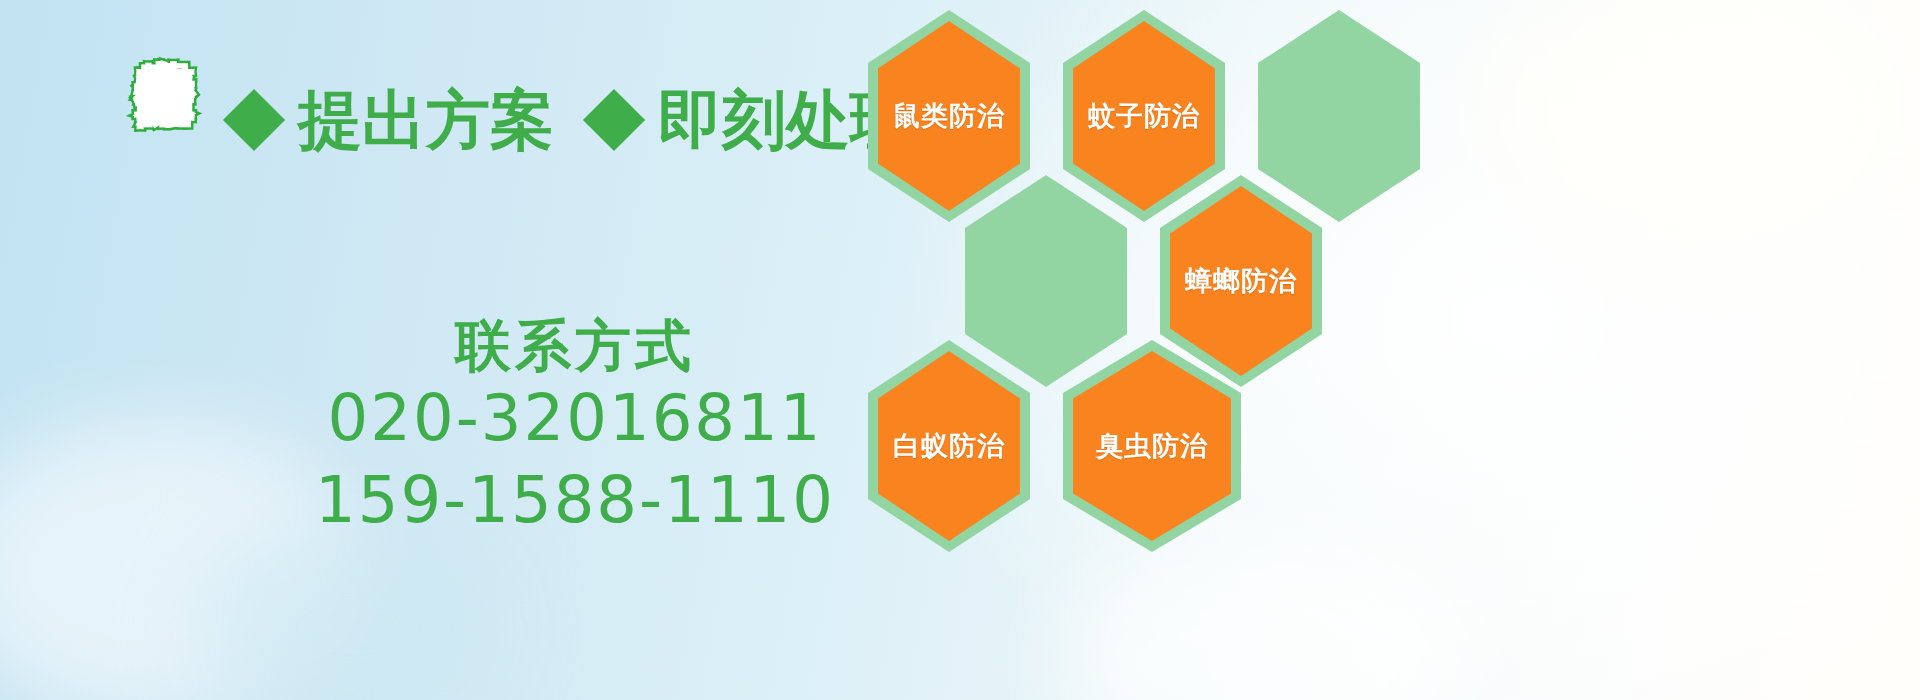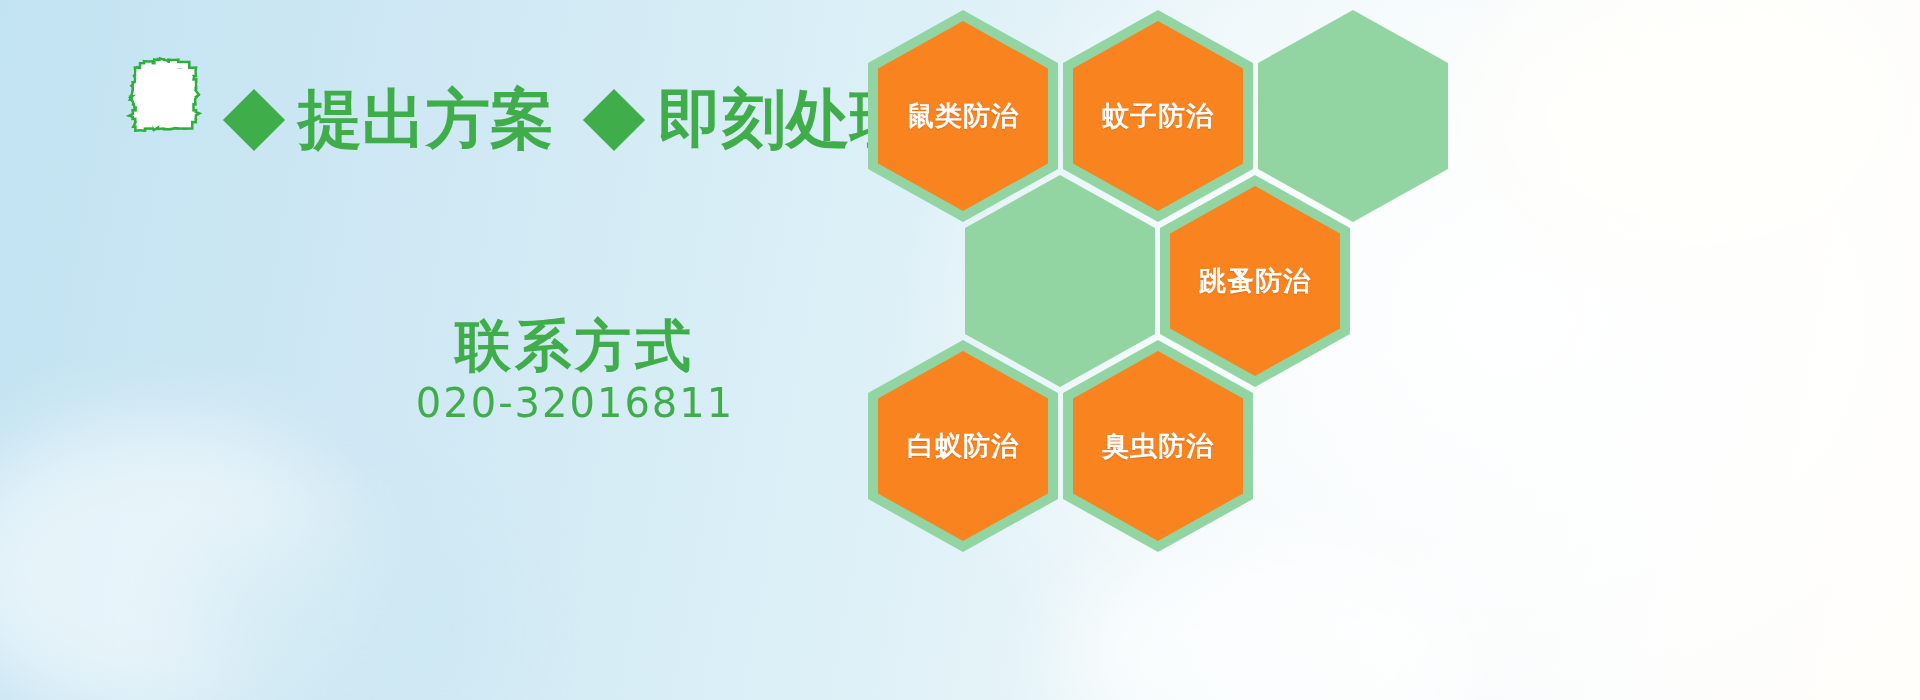--- a/index.html
+++ b/index.html
@@ -37,21 +37,21 @@
     paint-order:stroke fill;
     text-shadow:0 0 1px #2fae3e;
     white-space:nowrap;
   }
 
   
   .blt-row{
     position:absolute;
     display:flex;align-items:flex-start;
     color:#3fae4a;
-    font-family:Liberation Serif, serif;
+    font-family:Liberation Sans, sans-serif;
     font-weight:700;
     font-size:64px;
     line-height:1;
     white-space:nowrap;
   }
   #blt-row-1{left:232px;top:88px;}
   #blt-row-2{left:232px;top:198px;}
   .blt{display:flex;align-items:center;}
   .dia{
     width:44px;height:44px;background:#3fae4a;
@@ -67,27 +67,27 @@
     text-align:center;color:#3fae4a;
   }
   #contact-title{
     font-family:"DejaVu Sans","Liberation Sans",sans-serif;
     font-weight:700;font-size:56px;line-height:1;
     letter-spacing:4px;
     margin-bottom:4px;
   }
   .phone{
     font-family:"DejaVu Sans","Liberation Sans",sans-serif;
-    font-weight:400;font-size:40px;line-height:1.28;
+    font-weight:400;font-size:64px;line-height:1.28;
     letter-spacing:2px;
   }
 
   
   #comb{position:absolute;left:860px;top:0px;width:600px;height:580px;}
-  .hexcell{position:absolute;width:190px;height:212px;}
+  .hexcell{position:absolute;width:162px;height:212px;}
   .hexcell .outer{
     position:absolute;inset:0;
     background:#93d5a2;
     clip-path:polygon(50% 0%,100% 25%,100% 75%,50% 100%,0% 75%,0% 25%);
   }
   .hexcell .inner{
     position:absolute;left:10px;top:11px;right:10px;bottom:11px;
     background:#f8831f;
     clip-path:polygon(50% 0%,100% 25%,100% 75%,50% 100%,0% 75%,0% 25%);
     display:flex;align-items:center;justify-content:center;
@@ -119,20 +119,21 @@
     <span class="blt">
       <span class="dia"></span>
       <span class="blt-label">即刻处理</span>
     </span>
   </div>
 
 
   <div id="contact">
     <div id="contact-title">联系方式</div>
     <div class="phone">020-32016811</div>
+    <div class="phone">159-1588-1110</div>
   </div>
 
   <div id="comb">
 
     <div class="hexcell" style="left:8px;top:10px;">
       <div class="outer"></div>
       <div class="inner">
         <span class="hexlabel">鼠类防治</span>
       </div>
     </div>
@@ -148,32 +149,32 @@
       <div class="outer"></div>
     </div>
 
     <div class="hexcell" style="left:105px;top:175px;">
       <div class="outer"></div>
     </div>
 
     <div class="hexcell" style="left:300px;top:175px;">
       <div class="outer"></div>
       <div class="inner">
-        <span class="hexlabel">跳蚤防治</span>
+        <span class="hexlabel">蟑螂防治</span>
       </div>
     </div>
 
     <div class="hexcell" style="left:8px;top:340px;">
       <div class="outer"></div>
       <div class="inner">
         <span class="hexlabel">白蚁防治</span>
       </div>
     </div>
 
-    <div class="hexcell" style="left:203px;top:340px;">
+    <div class="hexcell" style="left:203px;top:340px;padding-left:16px;">
       <div class="outer"></div>
       <div class="inner">
         <span class="hexlabel">臭虫防治</span>
       </div>
     </div>
 
 
   </div>
 
 </div>

